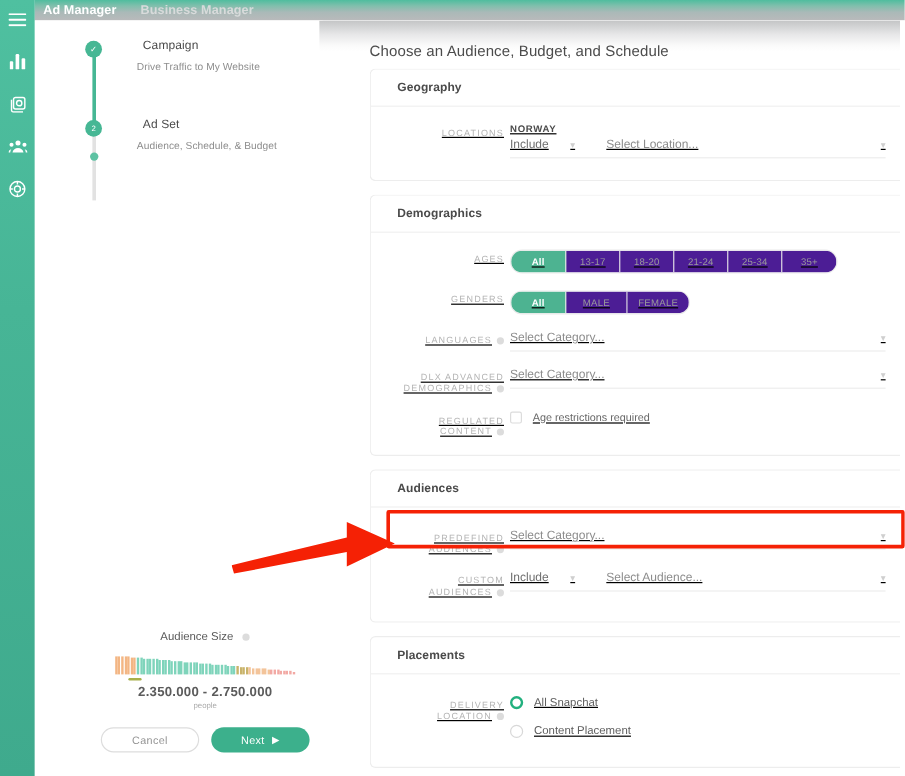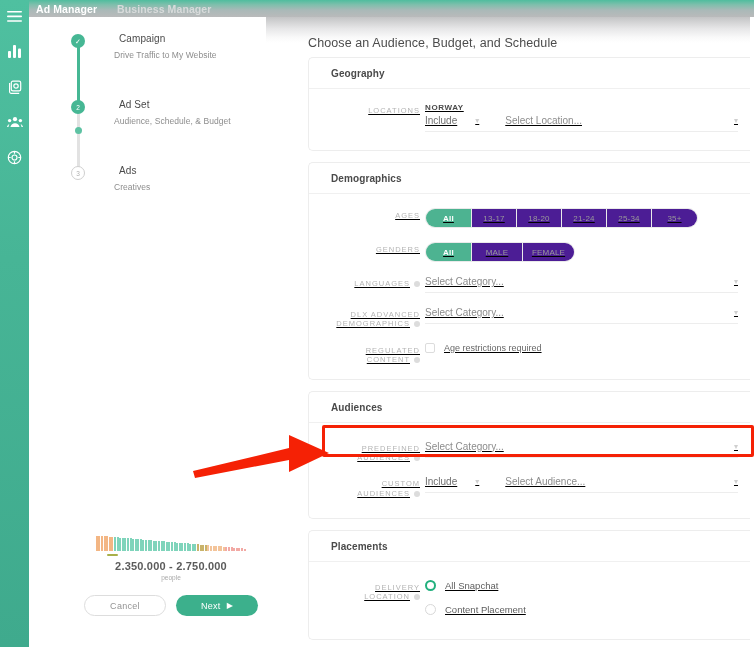--- a/index.html
+++ b/index.html
@@ -225,31 +225,28 @@
       <div class="step" style="height:66px;">
         <div class="bar grey" style="top:14px; height:54px;"></div>
         <div class="minidot" style="top:28px;"></div>
         <div class="dot active">
             <span>2</span>
           </div>
         <div class="step-title">Ad Set</div>
         <div class="step-sub">Audience, Schedule, &amp; Budget</div>
       </div>
 
-      <div class="step">
-        <div class="dot todo">
-            <span>3</span>
-          </div>
-        <div class="step-title">Ads</div>
-        <div class="step-sub">Creatives</div>
-      </div>
 
     </div>
 
     <div class="aud-size" style="top:508px;">
+      <div class="aud-head">
+        <div class="aud-title">Audience Size</div>
+        <span class="info" style="margin-top:0"></span>
+      </div>
       <div class="hist" id="histo">
           <div class="hbar" style="background: rgb(243, 182, 132); height: 15.5px;"></div>
           <div class="hbar" style="background: rgb(243, 182, 132); height: 15.2719px;"></div>
           <div class="hbar" style="background: rgb(243, 182, 132); height: 15.0439px;"></div>
           <div class="hbar" style="background: rgb(243, 182, 132); height: 14.8158px;"></div>
           <div class="hbar" style="background: rgb(243, 182, 132); height: 14.5877px;"></div>
           <div class="hbar" style="background: rgb(243, 182, 132); height: 14.3596px;"></div>
           <div class="hbar" style="background: rgb(243, 182, 132); height: 14.1316px;"></div>
           <div class="hbar" style="background: rgb(127, 212, 187); height: 13.9035px;"></div>
           <div class="hbar" style="background: rgb(127, 212, 187); height: 13.6754px;"></div>

